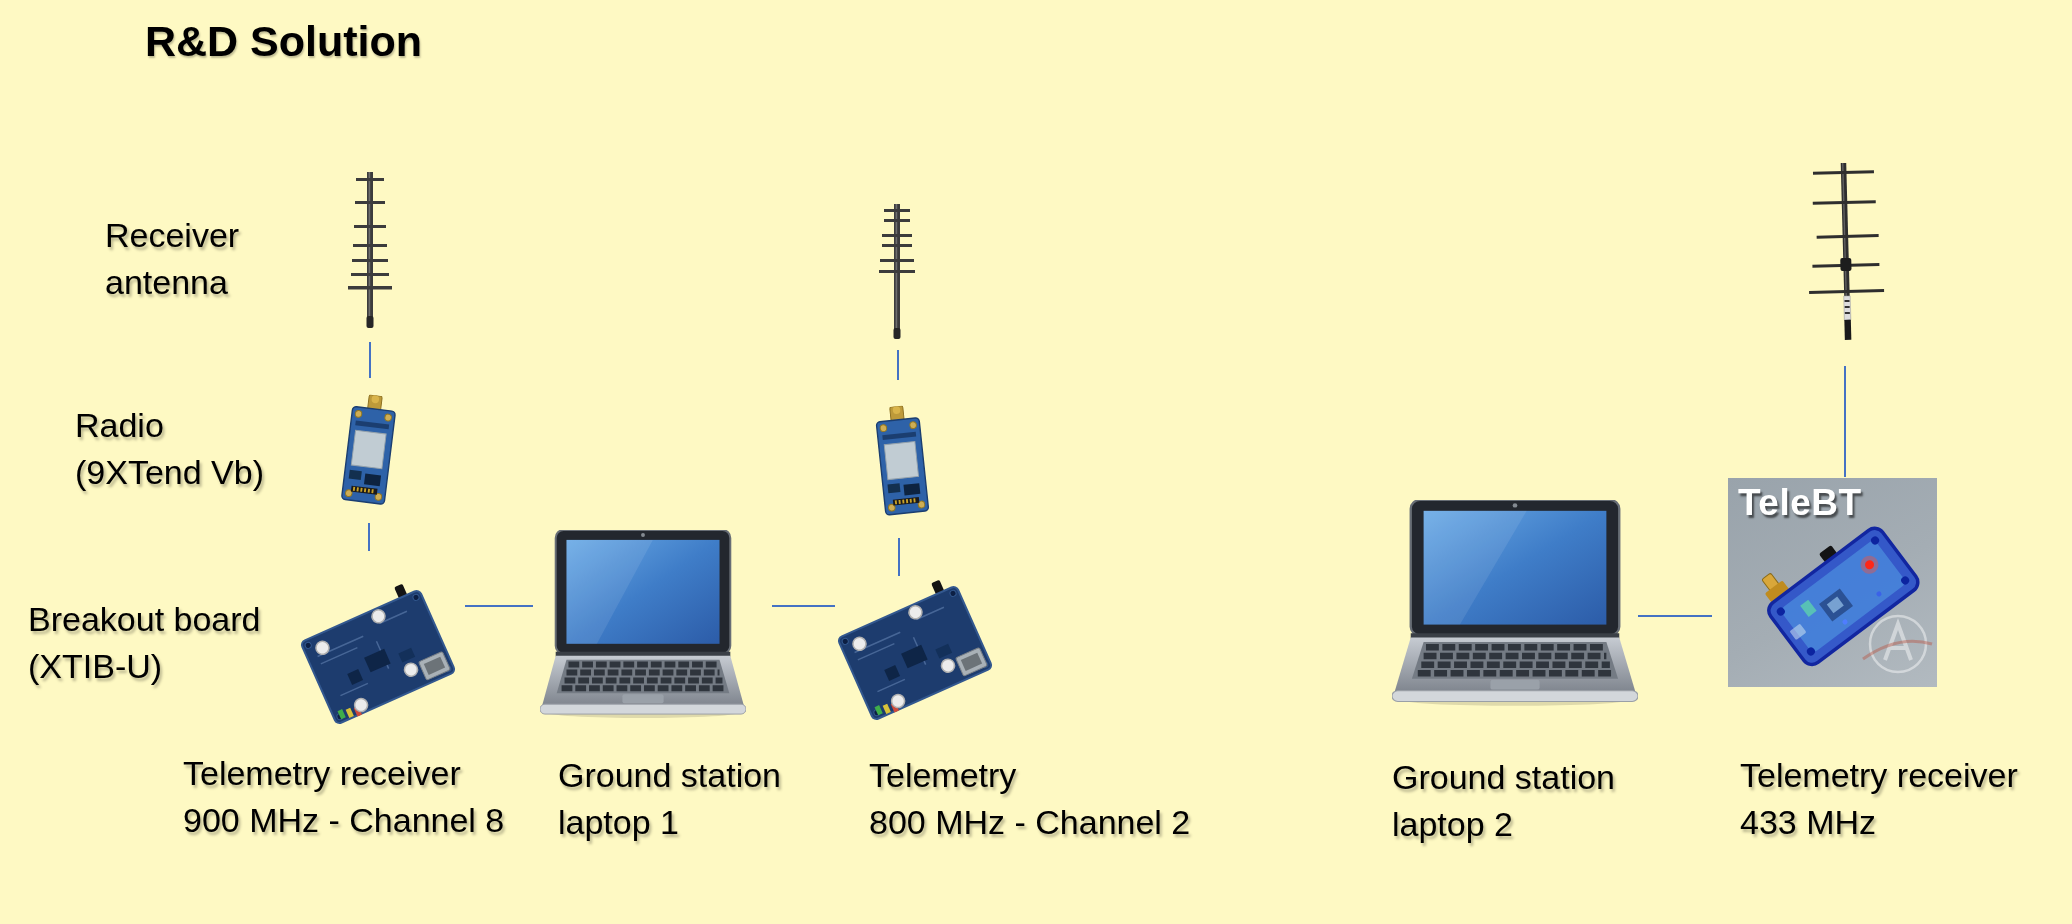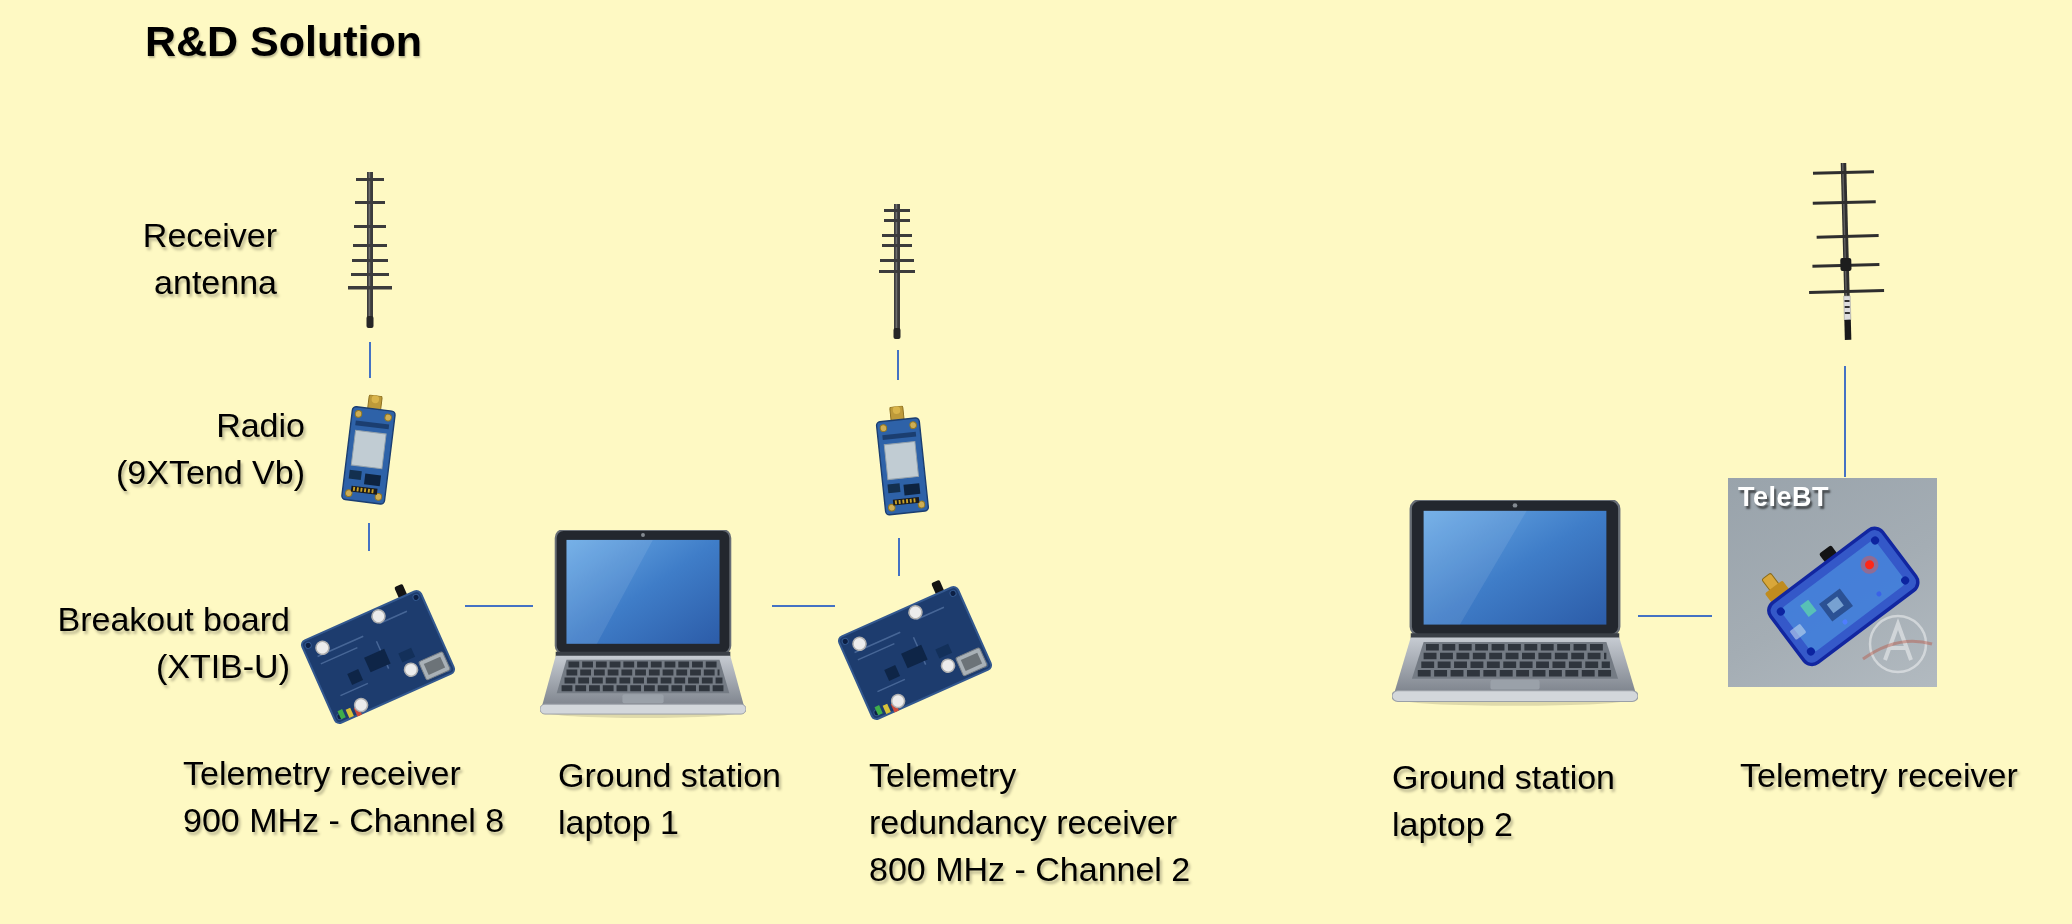--- a/index.html
+++ b/index.html
@@ -4,27 +4,27 @@
 <style>
   *{margin:0;padding:0;box-sizing:border-box}
   html,body{background:#ffffff}
   .canvas{position:relative;width:2072px;height:924px;background:#fef9c3;
           font-family:"Liberation Sans",sans-serif;overflow:hidden;color:#000}
   .abs{position:absolute}
   .title{font-weight:bold;font-size:43px;line-height:50px;color:#000;
          text-shadow:1px 2px 2px rgba(0,0,0,0.25);white-space:nowrap}
   .lbl{font-size:34px;line-height:47px;color:#000;
        text-shadow:2px 3px 3px rgba(0,0,0,0.28);white-space:nowrap}
-  .center{text-align:right}
+  .center{text-align:left}
   .vline{position:absolute;width:2px;background:#4472C4}
   .hline{position:absolute;height:2px;background:#4472C4}
   .telebt-panel{position:absolute;left:1728px;top:478px;width:209px;height:209px;
                 background:linear-gradient(150deg,#99a3ab 0%,#a4adb4 55%,#b2bac0 100%);
                 overflow:hidden}
-  .telebt-badge{position:absolute;left:10px;top:4px;font-size:27px;font-weight:bold;color:#ffffff;
+  .telebt-badge{position:absolute;left:10px;top:4px;font-size:37px;font-weight:bold;color:#ffffff;
                 text-shadow:2px 3px 2px rgba(0,0,0,0.55);letter-spacing:0.5px}
   svg{display:block}
 </style>
 </head>
 <body>
 
 <div class="canvas">
 
   <div class="abs title" style="left:145px;top:16px">R&amp;D Solution</div>
 
@@ -48,31 +48,31 @@
     <div>900 MHz - Channel 8</div>
   </div>
 
   <div class="abs lbl" style="left:558px;top:752px">
     <div>Ground station</div>
     <div>laptop 1</div>
   </div>
 
   <div class="abs lbl" style="left:869px;top:752px">
     <div>Telemetry</div>
-    <div>redundancy receiver</div>
     <div>800 MHz - Channel 2</div>
   </div>
 
   <div class="abs lbl" style="left:1392px;top:754px">
     <div>Ground station</div>
     <div>laptop 2</div>
   </div>
 
   <div class="abs lbl" style="left:1740px;top:752px">
     <div>Telemetry receiver</div>
+    <div>433 MHz</div>
   </div>
 
   <div class="vline" style="left:369px;top:342px;height:36px"></div>
   <div class="vline" style="left:368px;top:523px;height:28px"></div>
   <div class="vline" style="left:897px;top:350px;height:30px"></div>
   <div class="vline" style="left:898px;top:538px;height:38px"></div>
   <div class="hline" style="left:465px;top:605px;width:68px"></div>
   <div class="hline" style="left:772px;top:605px;width:63px"></div>
   <div class="vline" style="left:1844px;top:366px;height:111px"></div>
   <div class="hline" style="left:1638px;top:615px;width:74px"></div>

